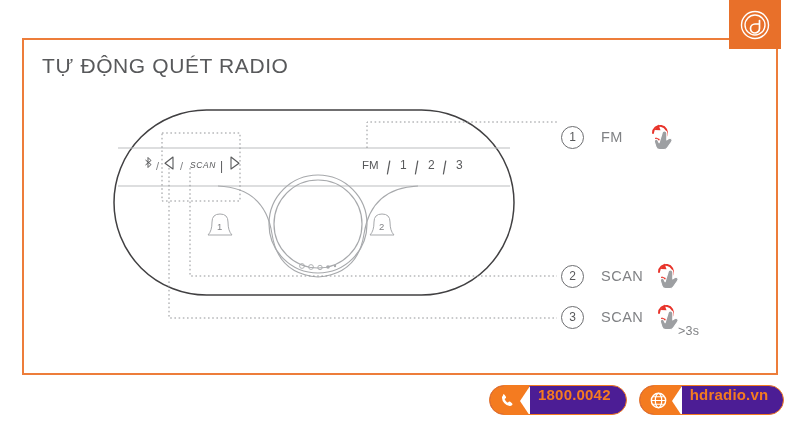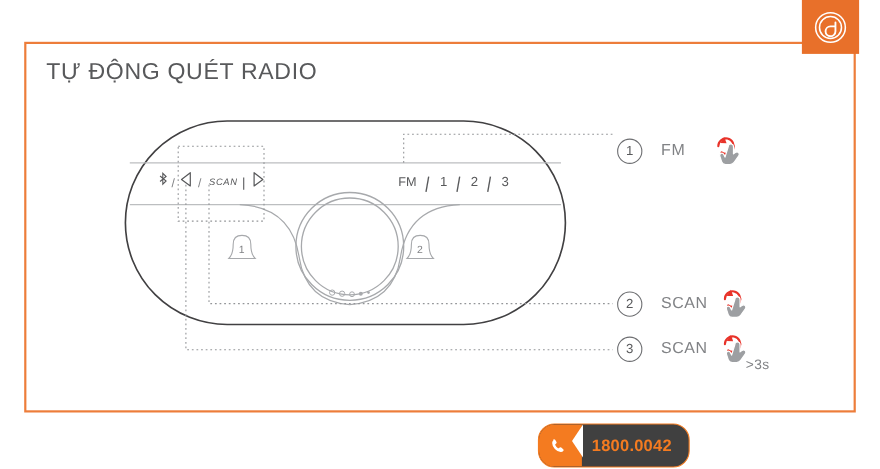--- a/index.html
+++ b/index.html
@@ -101,25 +101,24 @@
   
   #footer {
     position: absolute;
     left: 489px; top: 385px;
     display: flex;
     align-items: center;
     gap: 12px;
   }
   .pill {
     display: flex;
-    align-items: center;
-    height: 40px;
+    height: 30px;
     border: 1.6px solid #f47b20;
     border-radius: 15px;
-    background: #404040;
+    background: #4c1d95;
     overflow: hidden;
     position: relative;
   }
   .pill-ico {
     background: #f47b20;
     height: 100%;
     display: flex; align-items: center;
     padding-left: 10px;
     padding-right: 14px;
     position: relative;
@@ -289,15 +288,27 @@
   <div id="footer">
     <div class="pill">
       <div class="pill-ico">
         <svg width="15" height="15" viewBox="0 0 16 16">
           <path d="M3.2 1.6 q1.1 -0.6 1.8 0.4 l1.3 2 q0.5 0.8 -0.3 1.5 l-0.8 0.7 q-0.3 0.3 -0.1 0.8 q0.7 1.6 2.6 3.1 q0.4 0.3 0.8 0 l0.9 -0.7 q0.8 -0.6 1.5 0 l1.9 1.6 q0.9 0.8 0.1 1.7 q-1 1.2 -2.5 1.1 q-3.1 -0.2 -5.7 -3 q-2.6 -2.8 -2.6 -5.8 q0 -1.5 1.1 -2.4 z" fill="#ffffff"></path>
         </svg>
       </div>
       <div class="pill-txt">1800.0042</div>
     </div>
 
+    <div class="pill">
+      <div class="pill-ico">
+        <svg width="17" height="17" viewBox="0 0 18 18">
+          <circle cx="9" cy="9" r="7.6" fill="none" stroke="#ffffff" stroke-width="1.5"></circle>
+          <ellipse cx="9" cy="9" rx="3.4" ry="7.6" fill="none" stroke="#ffffff" stroke-width="1.3"></ellipse>
+          <line x1="1.5" y1="9" x2="16.5" y2="9" stroke="#ffffff" stroke-width="1.3"></line>
+          <line x1="2.7" y1="5" x2="15.3" y2="5" stroke="#ffffff" stroke-width="1.1"></line>
+          <line x1="2.7" y1="13" x2="15.3" y2="13" stroke="#ffffff" stroke-width="1.1"></line>
+        </svg>
+      </div>
+      <div class="pill-txt">hdradio.vn</div>
+    </div>
   </div>
 
 </div>
 
 </body></html>

